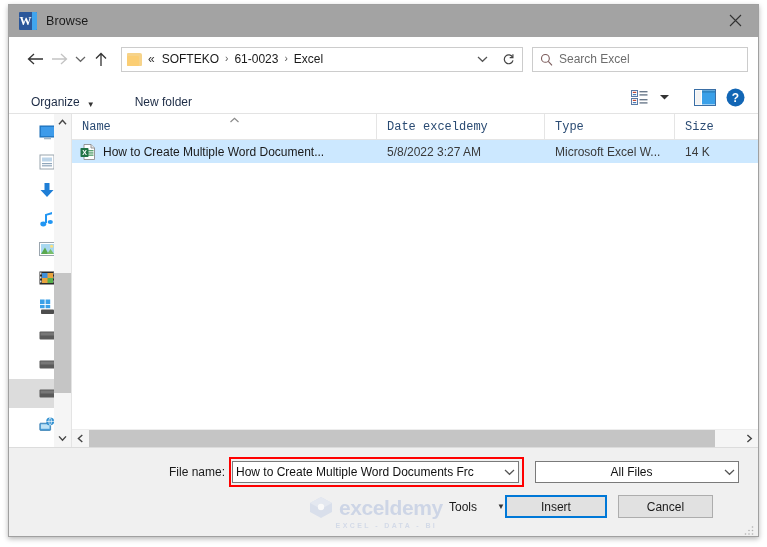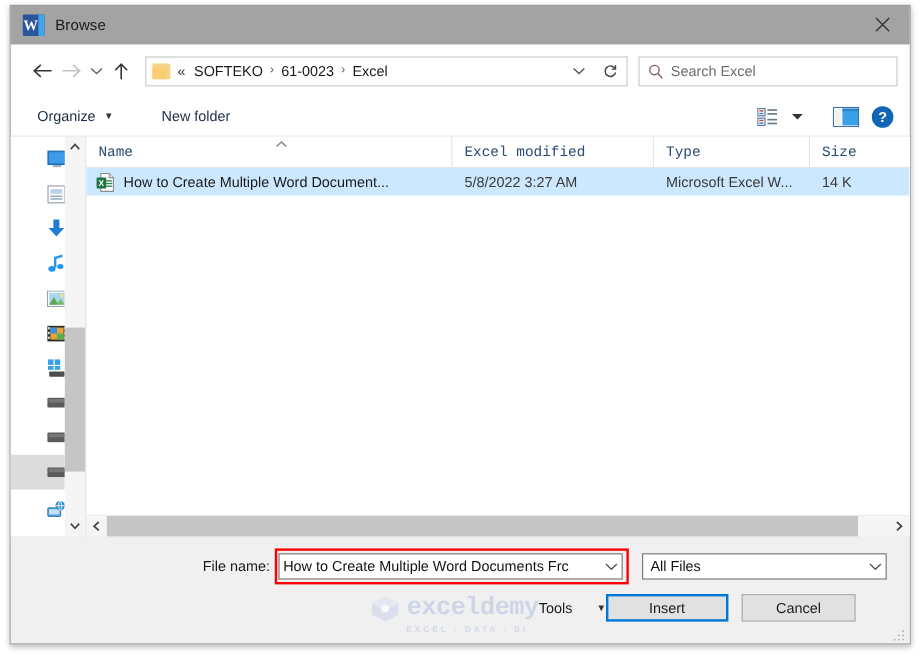--- a/index.html
+++ b/index.html
@@ -226,21 +226,21 @@
     display: flex;
     align-items: center;
     padding: 0 8px 0 14px;
     box-sizing: border-box;
     border-bottom: 1px solid #e3e3e3;
   }
   .cmd-item {
     font-size: 12px;
     color: #1c2b45;
     display: flex;
-    align-items: center;
+    align-items: flex-end;
     height: 24px;
     padding: 0 8px;
     white-space: nowrap;
   }
   .cmd-caret {
     margin-left: 7px;
     font-size: 8px;
     line-height: 1;
     color: #333;
   }
@@ -498,20 +498,21 @@
     box-sizing: border-box;
     padding-left: 6px;
     flex: 0 0 auto;
   }
   .ft-value {
     font-size: 12px;
     color: #111;
     flex: 1 1 auto;
     white-space: nowrap;
     overflow: hidden;
+    text-align: center;
   }
 
   .btn-row {
     position: absolute;
     left: 0;
     top: 47px;
     width: 100%;
     display: flex;
     align-items: center;
   }
@@ -564,21 +565,20 @@
     top: 495px;
     display: flex;
     flex-direction: column;
     align-items: center;
     pointer-events: none;
     opacity: 0.62;
   }
   .wm-main {
     display: flex;
     align-items: center;
-    font-family: Liberation Mono, monospace;
   }
   .wm-logo {
     width: 26px;
     height: 24px;
     margin-right: 5px;
     flex: 0 0 auto;
   }
   .wm-text {
     font-size: 21px;
     font-weight: bold;
@@ -865,21 +865,21 @@
         <div class="colhead">
           <div class="col col-name">
             <span>Name</span>
             <span class="sort-caret">
               <svg width="11" height="7" viewBox="0 0 11 7">
                 <path d="M1.5 5 L5.5 1.4 L9.5 5" stroke="#8a8a8a" stroke-width="1.2" fill="none"></path>
               </svg>
             </span>
           </div>
           <div class="col col-date">
-            <span>Excel modified</span>
+            <span>Date exceldemy</span>
           </div>
           <div class="col col-type">
             <span>Type</span>
           </div>
           <div class="col col-size">
             <span>Size</span>
           </div>
         </div>
 
         <div class="rows">

